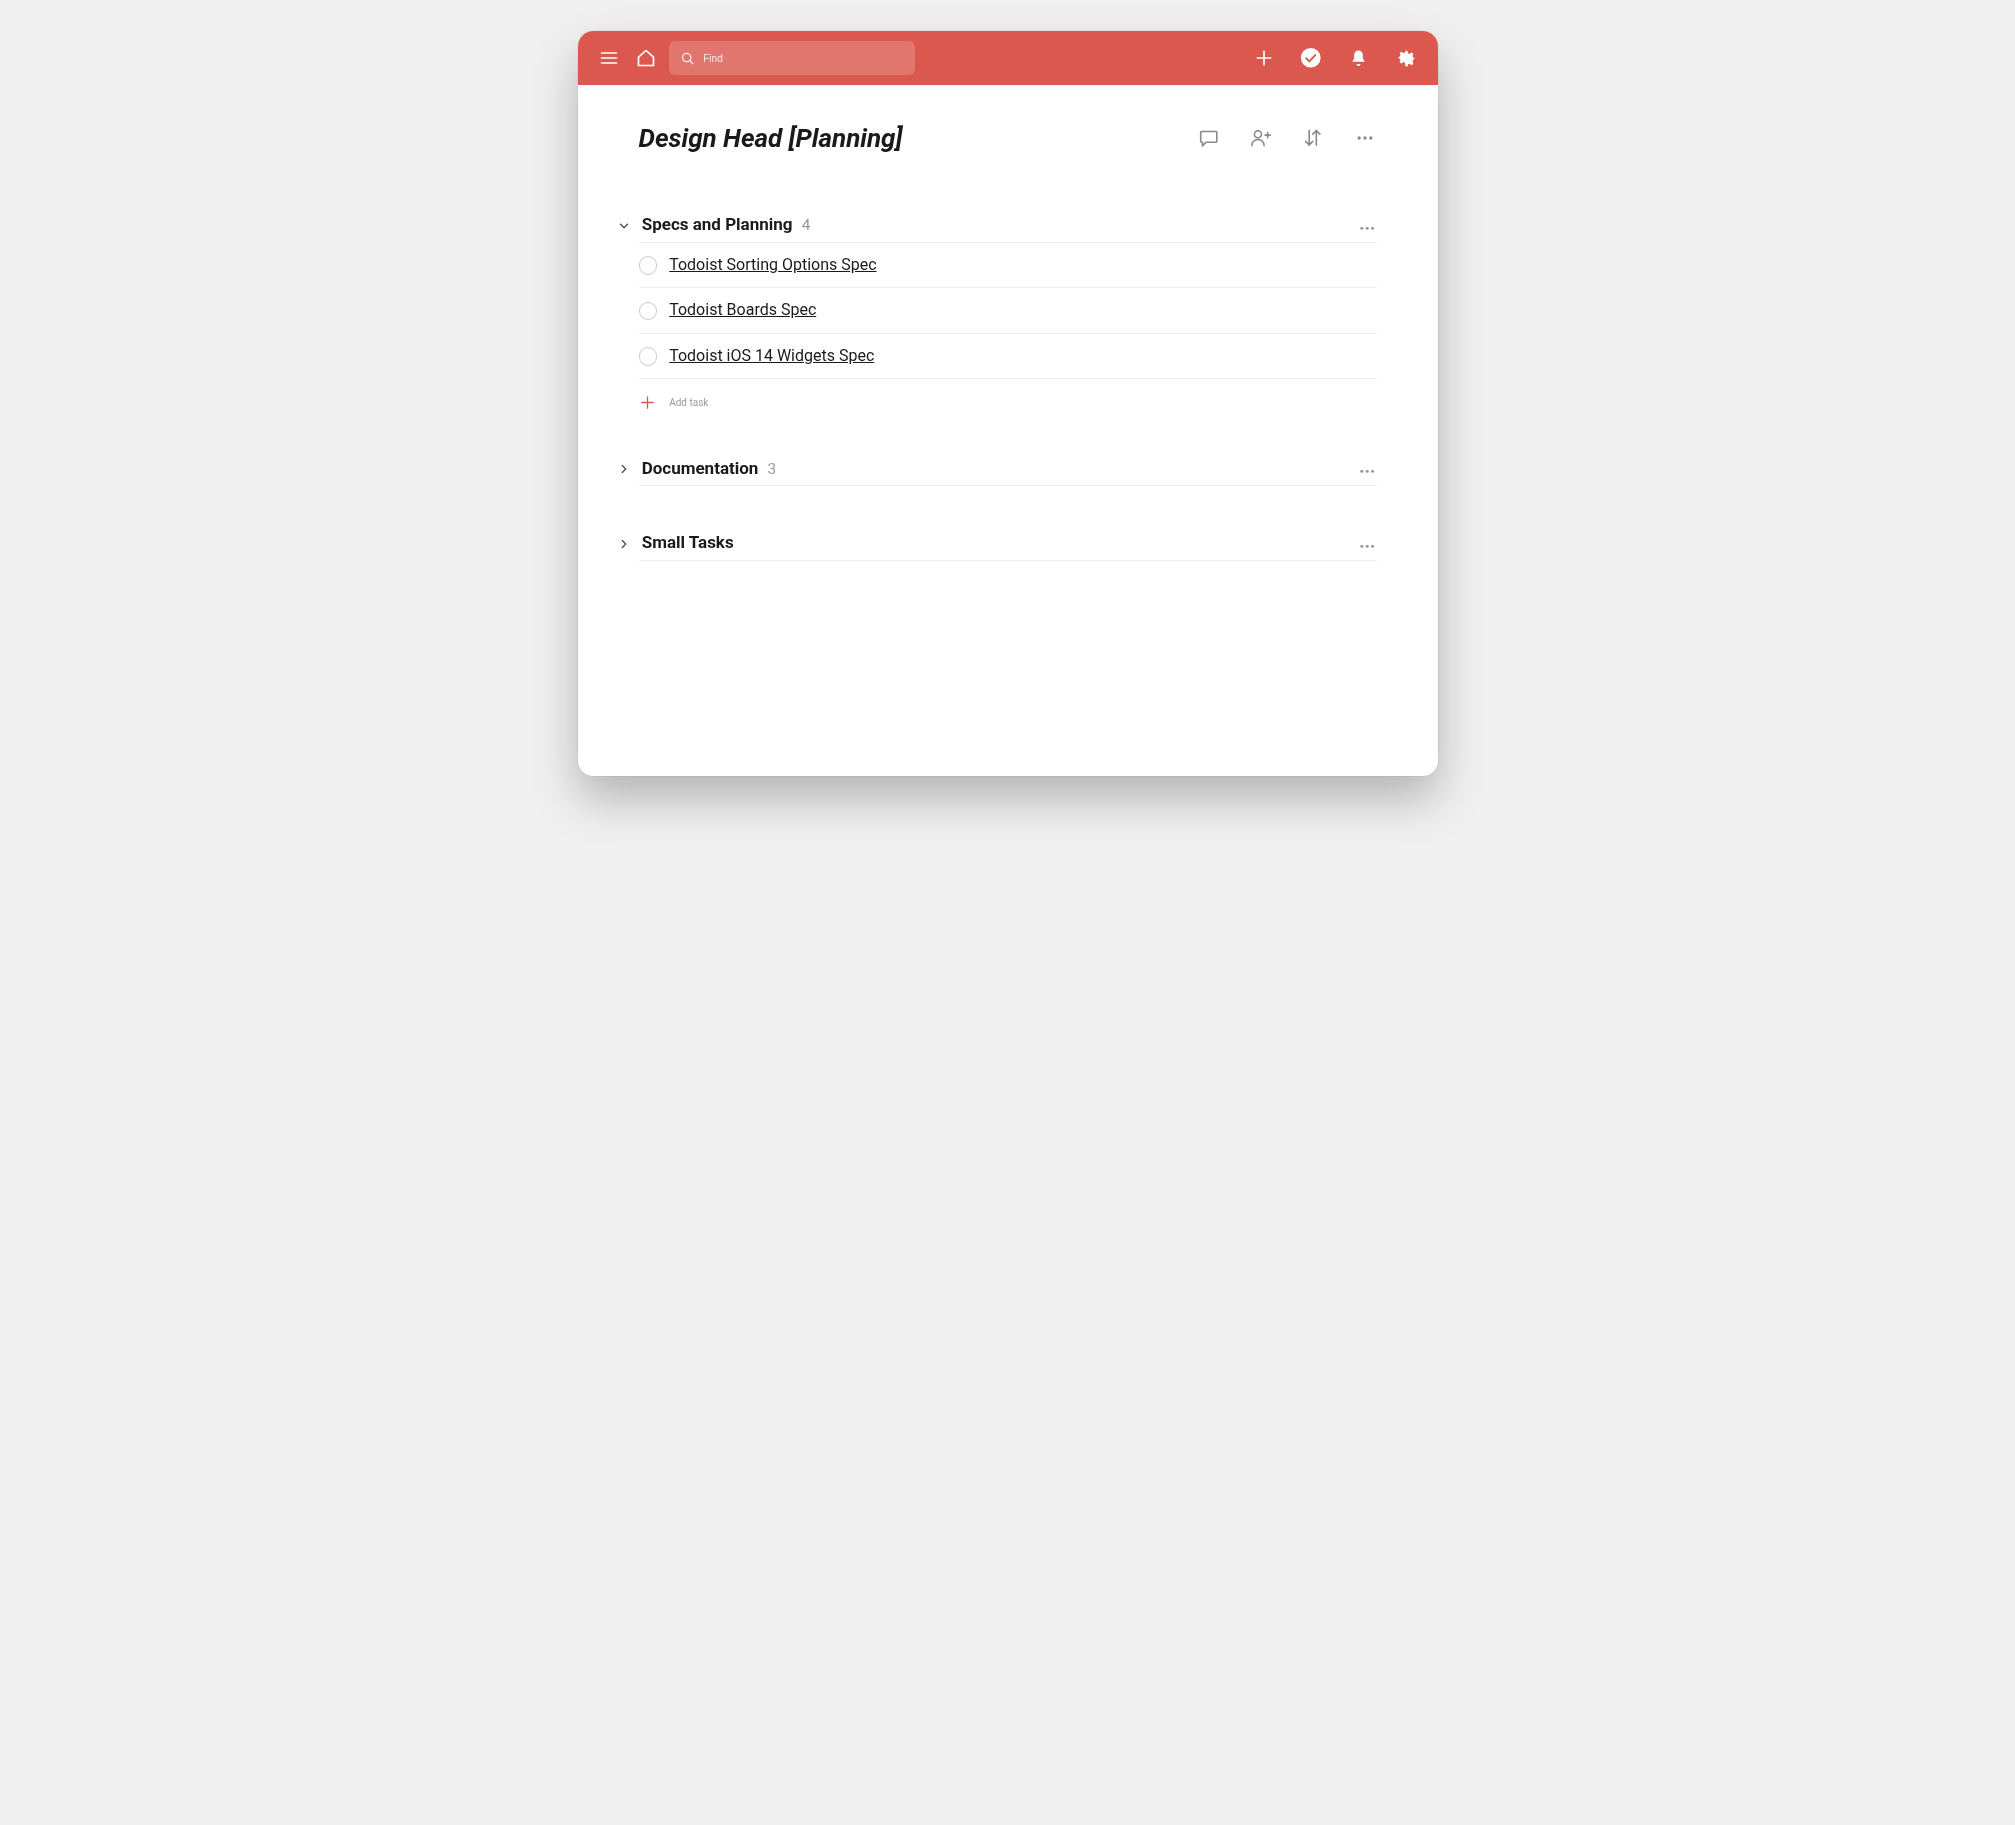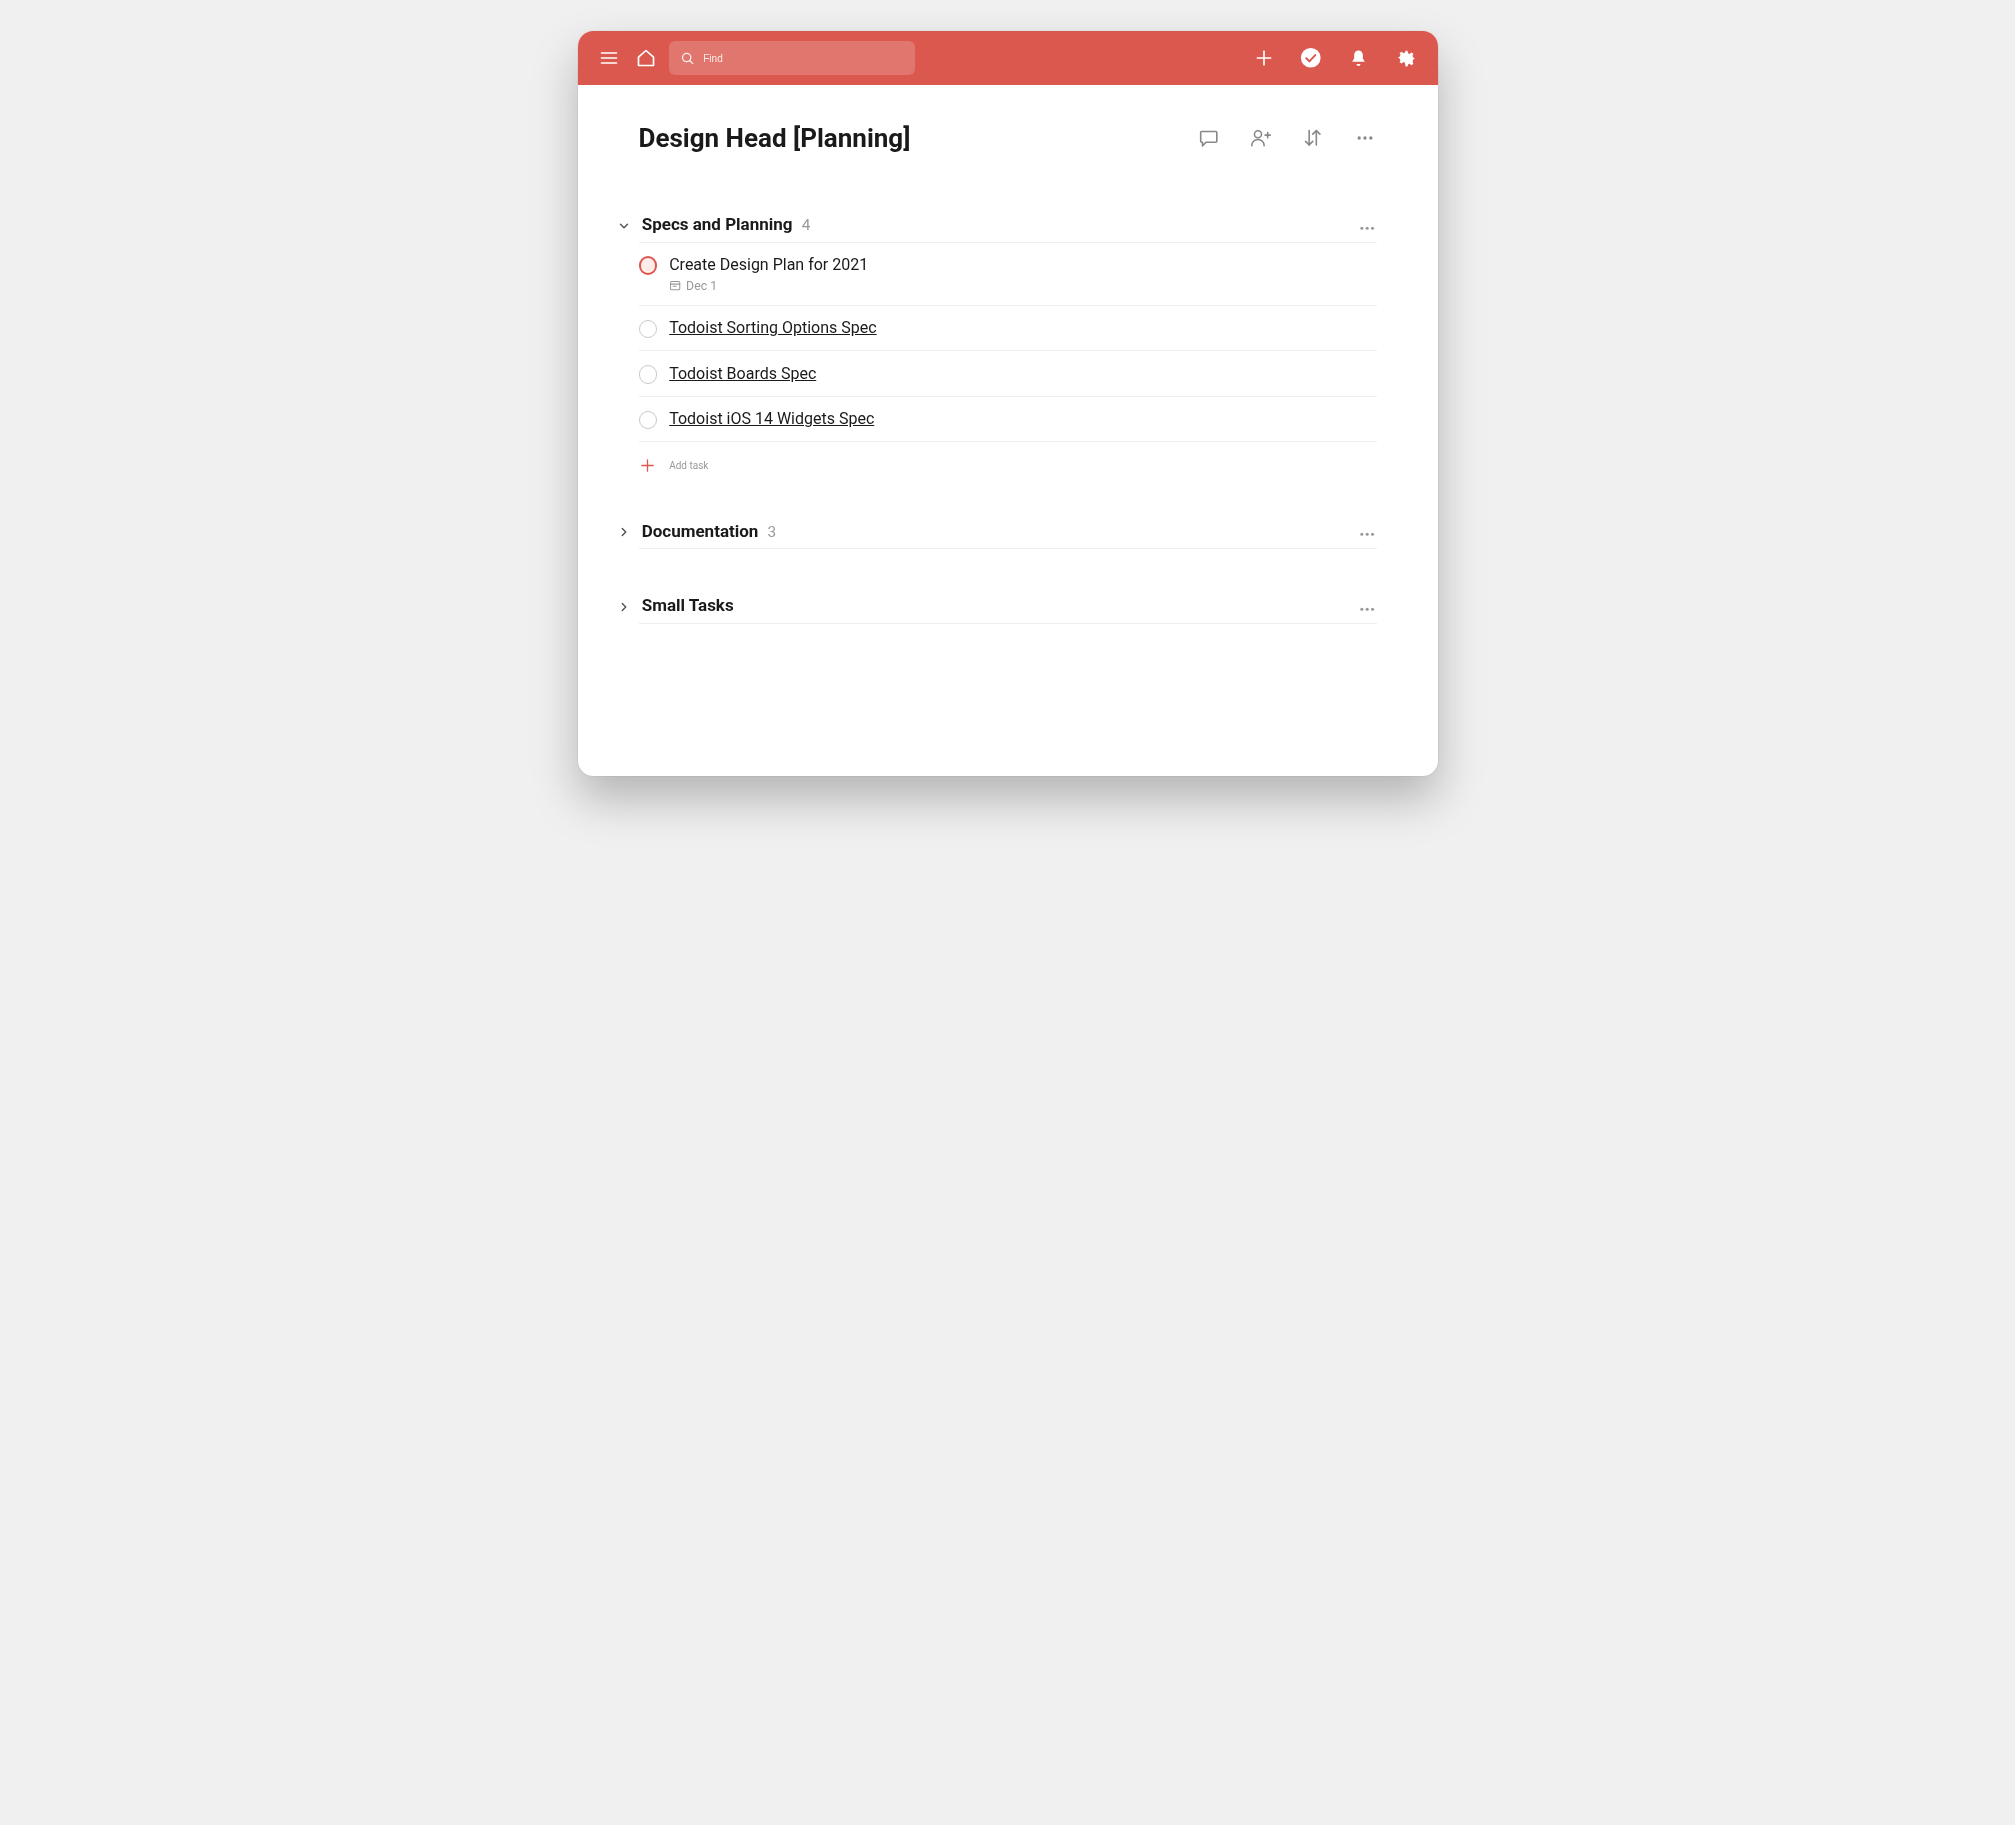--- a/index.html
+++ b/index.html
@@ -79,20 +79,21 @@
   .project-header {
     display: flex;
     align-items: center;
     justify-content: space-between;
     margin-bottom: 61px;
   }
   .project-title {
     font-size: 26px;
     font-weight: 700;
     color: #1a1a1a;
+    font-style: italic;
   }
   .project-actions {
     display: flex;
     align-items: center;
     gap: 29px;
     color: #888;
   }
   .gray-icon-btn {
     width: 23px;
     height: 23px;
@@ -311,34 +312,20 @@
               <circle cx="5" cy="12" r="2"></circle>
               <circle cx="12" cy="12" r="2"></circle>
               <circle cx="19" cy="12" r="2"></circle>
             </svg>
         </div>
       </div>
       <hr class="section-rule">
 
       <div class="task-list">
 
-        <div class="task-row">
-          <div class="task-check priority"></div>
-          <div class="task-body">
-            <div class="task-title">Create Design Plan for 2021</div>
-            <div class="task-meta">
-              <svg width="12.3" height="12.3" viewBox="0 0 24 24" fill="none" stroke="currentColor" stroke-width="2" stroke-linecap="round">
-                  <rect x="3" y="5" width="18" height="16" rx="2"></rect>
-                  <line x1="3" y1="10" x2="21" y2="10"></line>
-                  <line x1="8" y1="14" x2="14" y2="14"></line>
-                </svg>
-              <span>Dec 1</span>
-            </div>
-          </div>
-        </div>
 
         <div class="task-row">
           <div class="task-check"></div>
           <div class="task-body">
             <div class="task-title link">Todoist Sorting Options Spec</div>
           </div>
         </div>
 
         <div class="task-row">
           <div class="task-check"></div>

